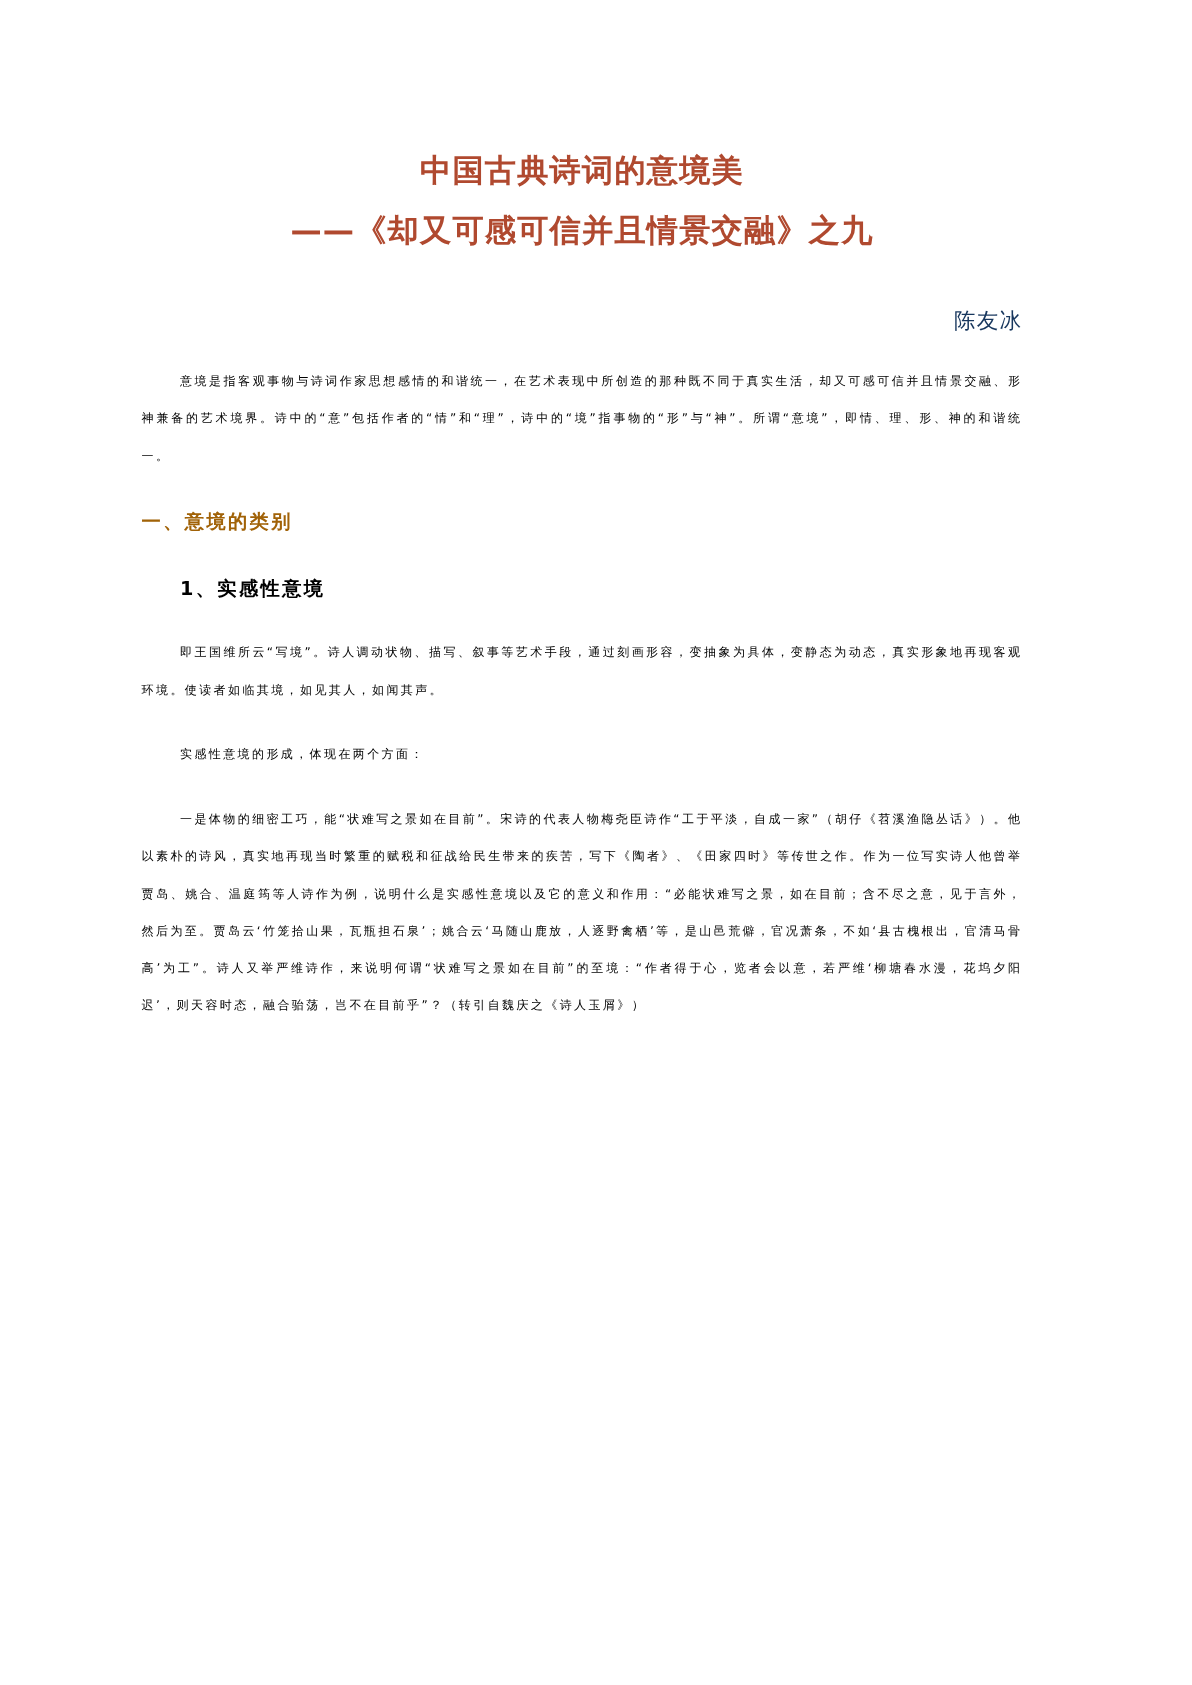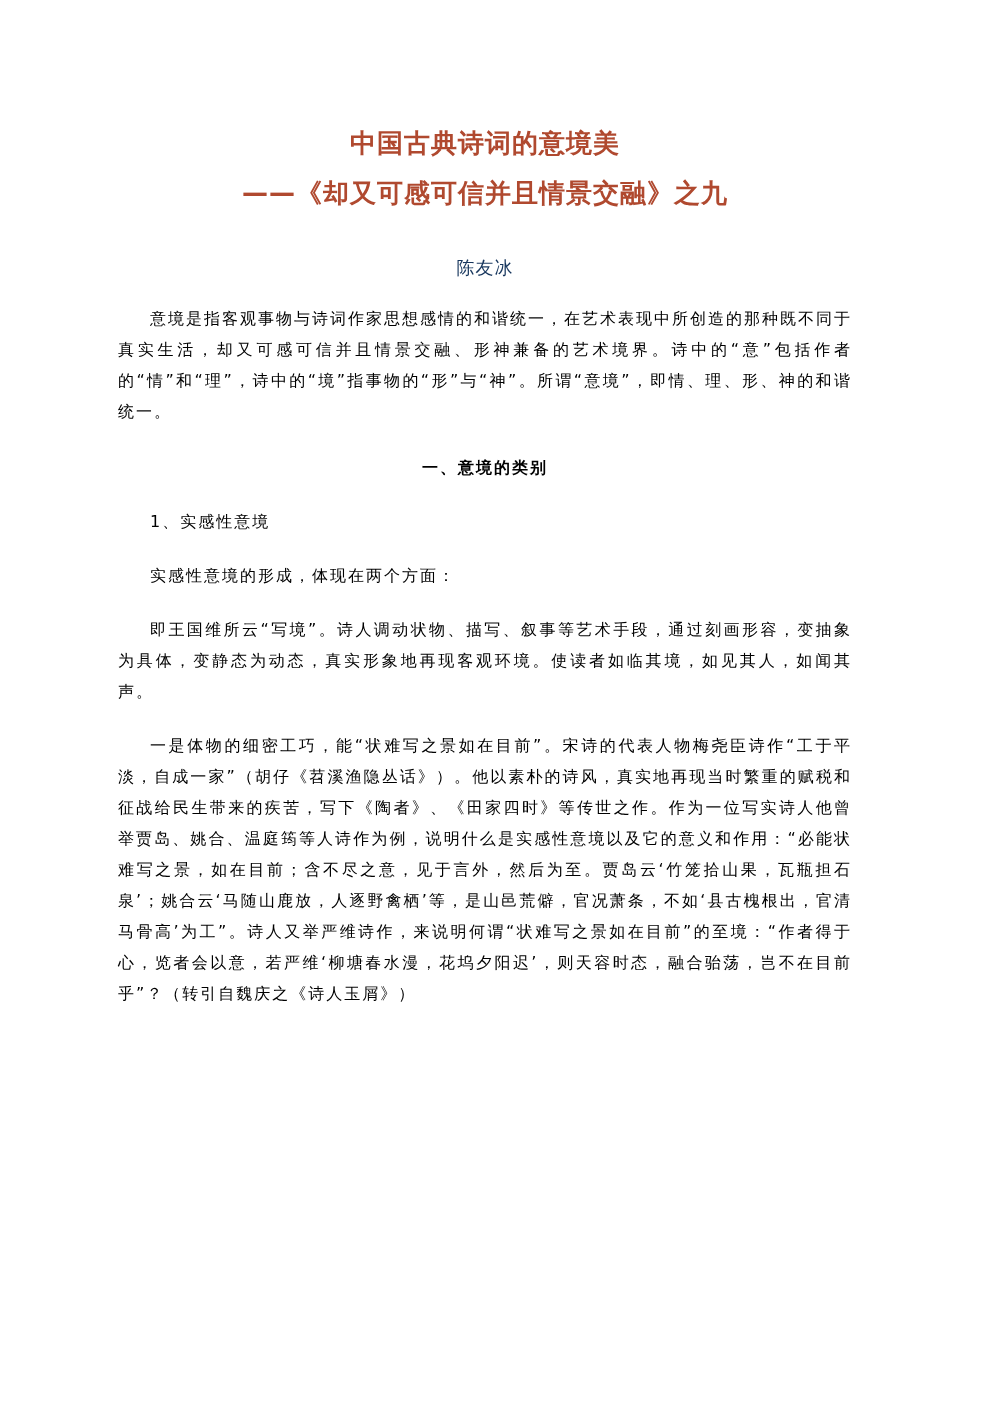--- a/index.html
+++ b/index.html
@@ -26,49 +26,49 @@
   .doc-subtitle {
     margin: 16px 0 0 0;
     text-align: center;
     font-size: 26px;
     line-height: 34px;
     font-weight: bold;
     letter-spacing: 1px;
   }
   .doc-author {
     margin: 46px 0 0 0;
-    text-align: center;
+    text-align: right;
     font-size: 18px;
     line-height: 24px;
     font-weight: normal;
     letter-spacing: 1px;
   }
   .body-text p {
     margin: 23px 0 0 0;
-    font-size: 16px;
+    font-size: 10px;
     line-height: 31px;
     letter-spacing: 2px;
     text-align: justify;
     text-indent: 32px;
     color: #000000;
   }
   .section-heading {
     margin: 25px 0 0 0;
     font-size: 16px;
     line-height: 31px;
     font-weight: bold;
     letter-spacing: 2px;
-    text-align: center;
-    color: #000000;
+    color: #a16207;
+    font-family: Liberation Mono, monospace;
   }
   .sub-heading {
     margin: 23px 0 0 0;
     font-size: 16px;
     line-height: 31px;
-    font-weight: normal;
+    font-weight: bold;
     letter-spacing: 2px;
     text-indent: 32px;
     text-align: left;
     color: #000000;
   }
 </style>
 </head>
 <body>
 
 <div class="page">
@@ -81,21 +81,21 @@
 
   <div class="body-text">
 
     <p>意境是指客观事物与诗词作家思想感情的和谐统一，在艺术表现中所创造的那种既不同于真实生活，却又可感可信并且情景交融、形神兼备的艺术境界。诗中的“意”包括作者的“情”和“理”，诗中的“境”指事物的“形”与“神”。所谓“意境”，即情、理、形、神的和谐统一。</p>
 
     <h3 class="section-heading">一、意境的类别</h3>
 
 
     <h4 class="sub-heading">1、实感性意境</h4>
 
+    <p>即王国维所云“写境”。诗人调动状物、描写、叙事等艺术手段，通过刻画形容，变抽象为具体，变静态为动态，真实形象地再现客观环境。使读者如临其境，如见其人，如闻其声。</p>
+
     <p>实感性意境的形成，体现在两个方面：</p>
-
-    <p>即王国维所云“写境”。诗人调动状物、描写、叙事等艺术手段，通过刻画形容，变抽象为具体，变静态为动态，真实形象地再现客观环境。使读者如临其境，如见其人，如闻其声。</p>
 
     <p>一是体物的细密工巧，能“状难写之景如在目前”。宋诗的代表人物梅尧臣诗作“工于平淡，自成一家”（胡仔《苕溪渔隐丛话》）。他以素朴的诗风，真实地再现当时繁重的赋税和征战给民生带来的疾苦，写下《陶者》、《田家四时》等传世之作。作为一位写实诗人他曾举贾岛、姚合、温庭筠等人诗作为例，说明什么是实感性意境以及它的意义和作用：“必能状难写之景，如在目前；含不尽之意，见于言外，然后为至。贾岛云‘竹笼拾山果，瓦瓶担石泉’；姚合云‘马随山鹿放，人逐野禽栖’等，是山邑荒僻，官况萧条，不如‘县古槐根出，官清马骨高’为工”。诗人又举严维诗作，来说明何谓“状难写之景如在目前”的至境：“作者得于心，览者会以意，若严维‘柳塘春水漫，花坞夕阳迟’，则天容时态，融合骀荡，岂不在目前乎”？（转引自魏庆之《诗人玉屑》）</p>
 
   </div>
 
 </div>
 
 </body></html>

